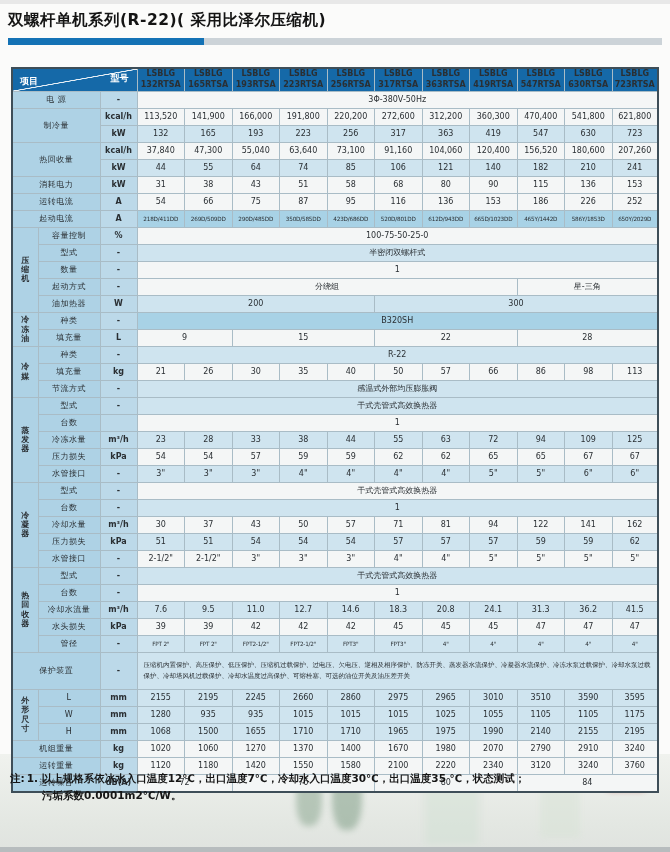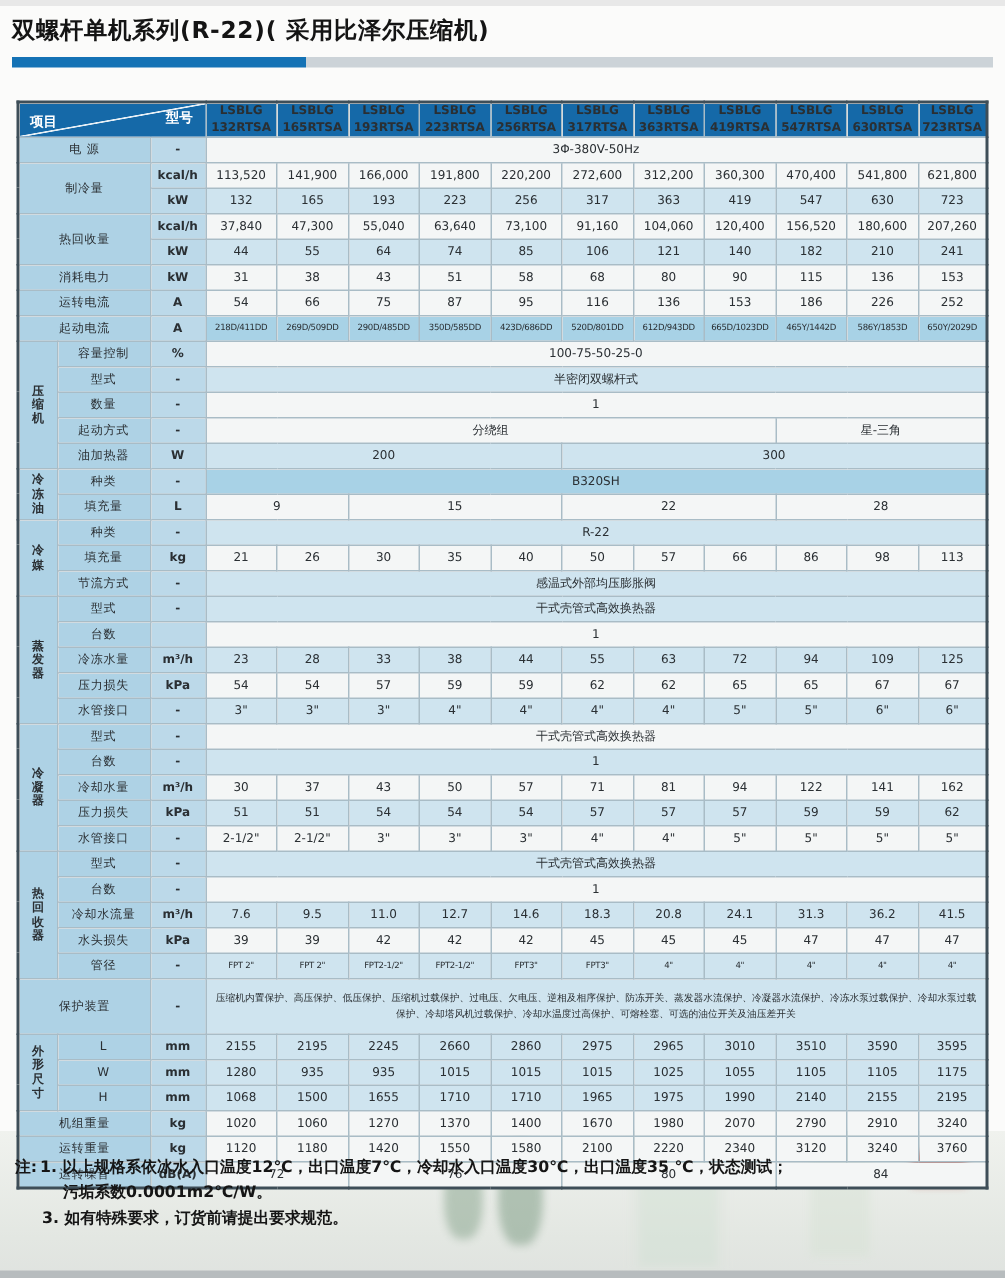--- a/index.html
+++ b/index.html
@@ -32,21 +32,21 @@
 
   td.sec{background:var(--label-blue,#aed2e5);font-weight:bold;color:#14303f;font-size:8.5px;}
   .secv{display:flex;flex-direction:column;align-items:center;justify-content:center;line-height:1.15;}
   td.lbl{background:var(--label-blue,#aed2e5);font-weight:normal;color:#14303f;font-size:8.2px;letter-spacing:.5px;}
   td.unit{background:var(--unit-blue,#bcd9e9);font-weight:bold;color:#22414f;font-size:7.3px;}
 
   tr.t-w td.val{background:var(--tint-white,#f4f6f6);}
   tr.t-b td.val{background:var(--tint-blue,#cfe4ef);}
   tr.t-B td.val{background:var(--tint-blue-strong,#a8d2e6);}
   td.val.sm{font-size:5.7px;letter-spacing:-.2px;}
-  td.val.wrap{white-space:normal;font-size:6.5px;line-height:1.65;padding:2px 6px;height:32px;text-align:center;}
+  td.val.wrap{white-space:normal;font-size:6.5px;line-height:1.65;padding:2px 6px;height:32px;text-align:left;}
 
   .notes{position:absolute;left:10px;top:766px;font-size:10.5px;font-weight:bold;color:#151515;line-height:1.6;}
   .notes .row{display:flex;}
   .notes .pre{margin-right:2px;}
   .notes .ind1{margin-left:32px;}
   .notes .ind2{margin-left:18px;}
 </style>
 </head>
 <body>
 
@@ -613,16 +613,15 @@
         </tbody>
     </table>
   </div>
 
   <div class="notes">
     <div class="row">
       <span class="pre">注: </span>
       <span>1. 以上规格系依冰水入口温度12℃，出口温度7℃，冷却水入口温度30℃，出口温度35 ℃，状态测试；</span>
     </div>
     <div class="ind1">污垢系数0.0001m2℃/W。</div>
-    <div class="ind2">3. 如有特殊要求，订货前请提出要求规范。</div>
   </div>
 
 </div>
 
 </body></html>

